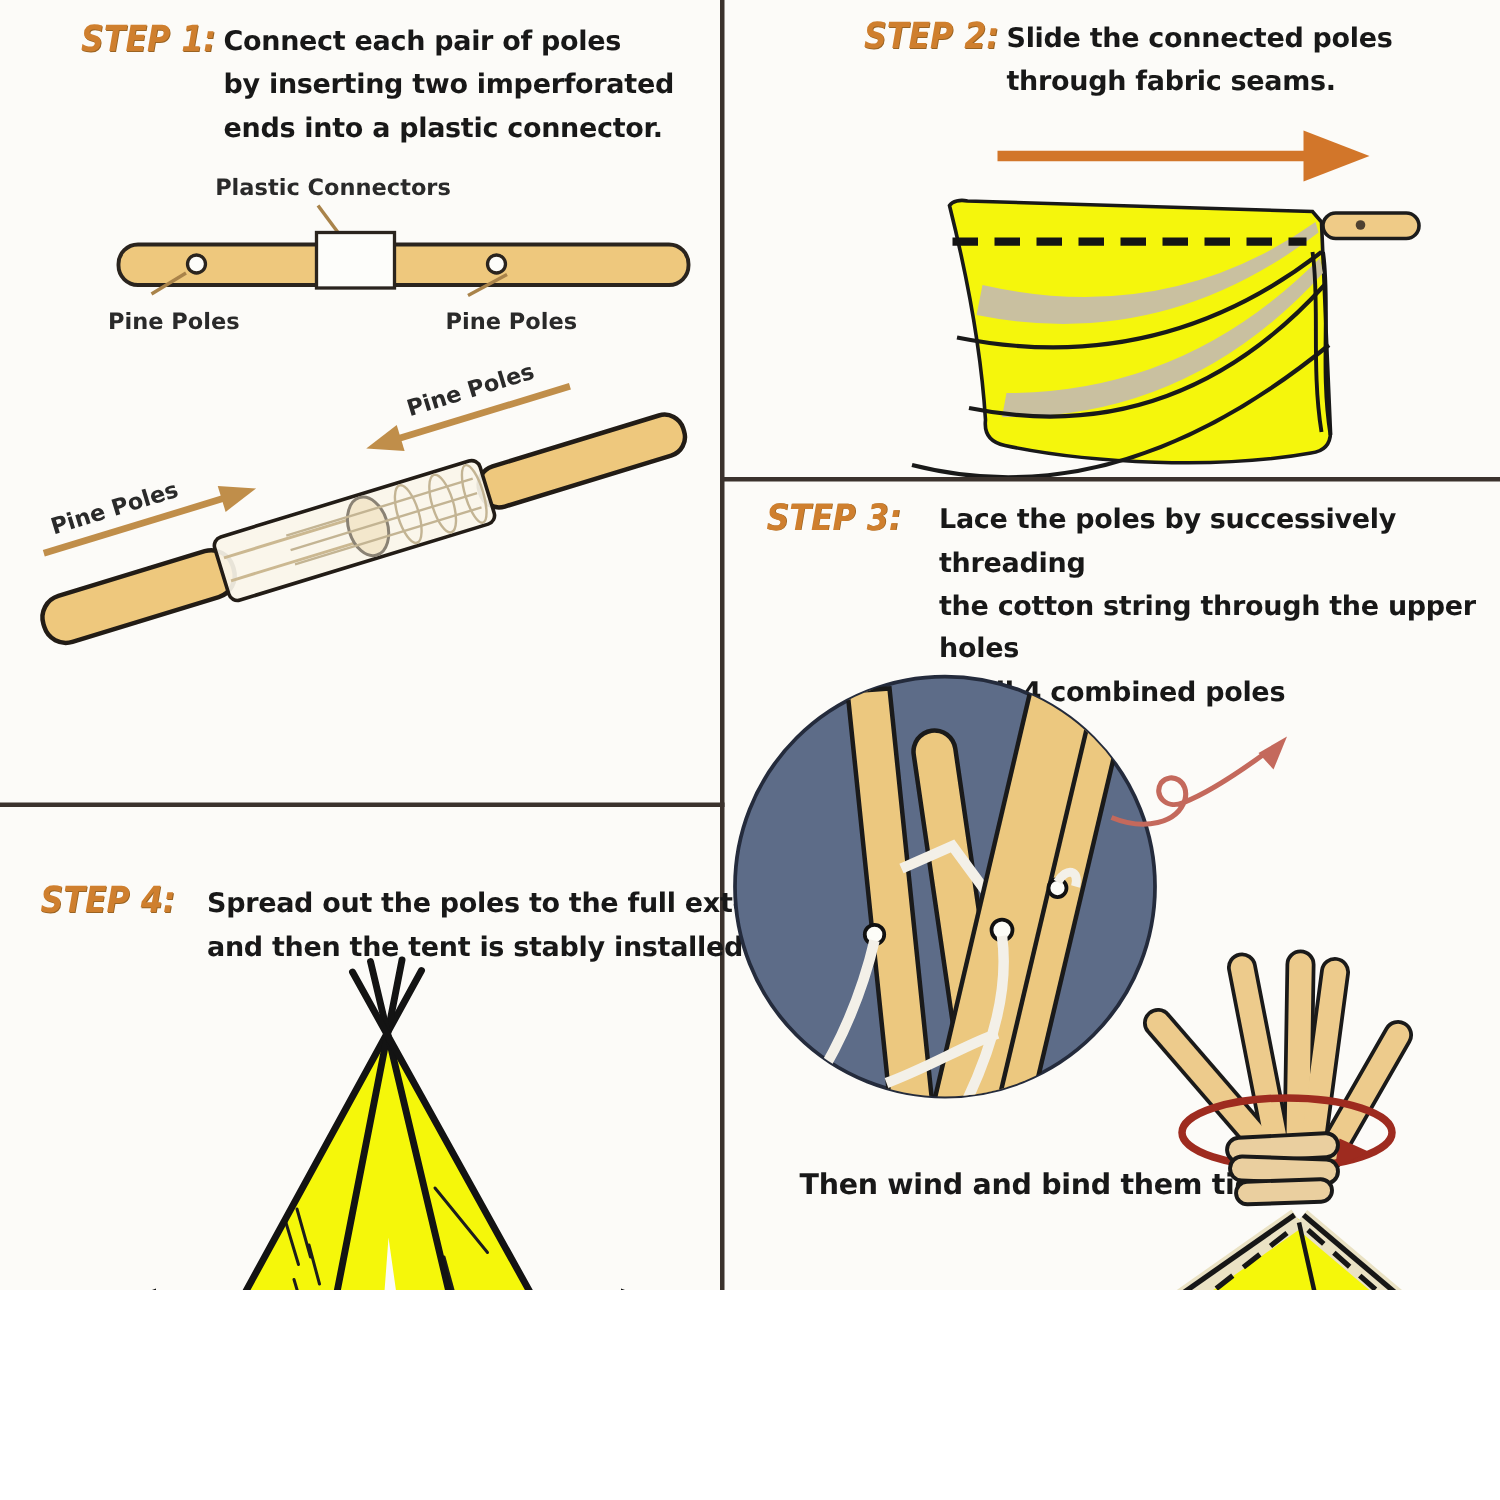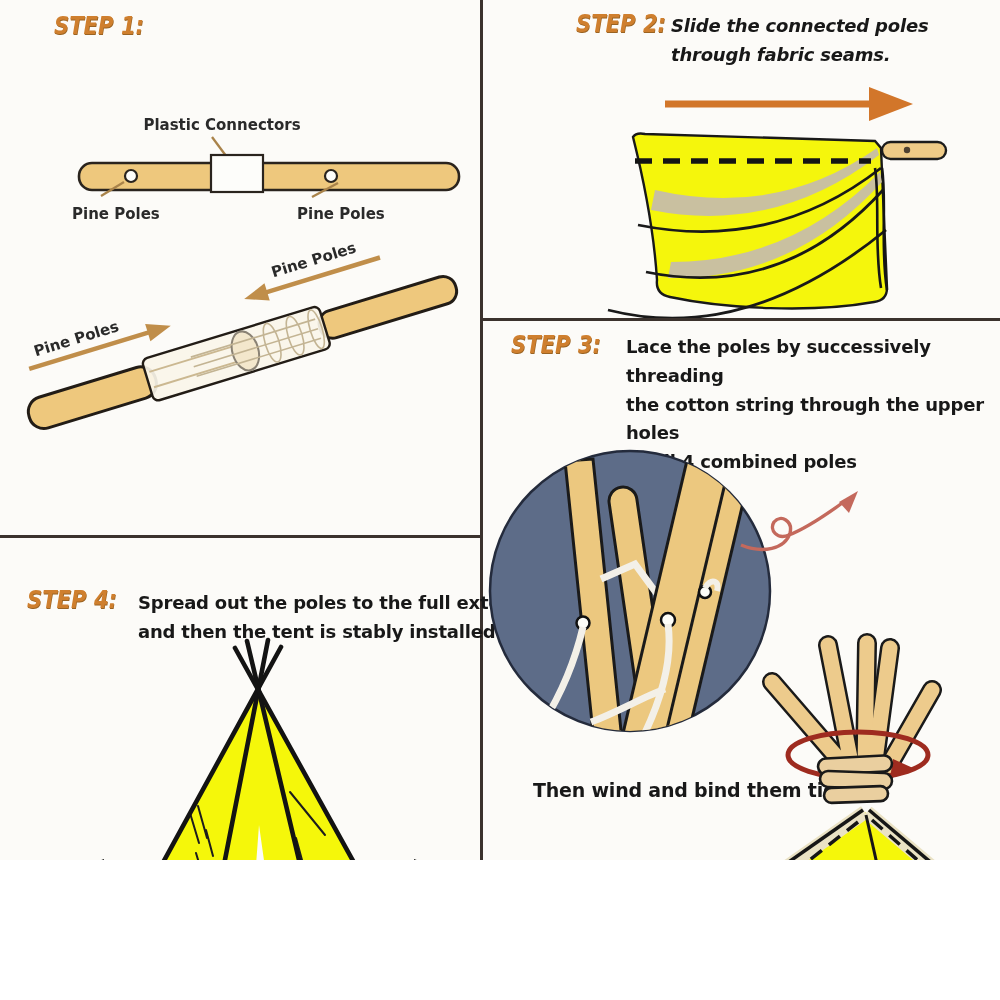--- a/index.html
+++ b/index.html
@@ -19,23 +19,26 @@
 </head>
 <body>
 
 <div class="canvas">
 
   <div class="divider" style="left:480px;top:0;width:3px;height:1000px;"></div>
   <div class="divider" style="left:480px;top:318px;width:520px;height:3px;"></div>
   <div class="divider" style="left:0;top:535px;width:483px;height:3px;"></div>
 
   <div class="heading" style="left:54px;top:12px;">STEP 1:</div>
+  <div class="step-text" style="left:149px;top:14px;">Connect each pair of poles
+by inserting two imperforated
+ends into a plastic connector.</div>
 
   <div class="heading" style="left:576px;top:10px;">STEP 2:</div>
-  <div class="step-text" style="left:671px;top:12px;font-style:italic;">Slide the connected poles
+  <div class="step-text" style="left:671px;top:12px;">Slide the connected poles
 through fabric seams.</div>
 
   <div class="heading" style="left:511px;top:331px;">STEP 3:</div>
   <div class="step-text" style="left:607px;top:333px;margin-left:19px;">Lace the poles by successively threading
 the cotton string through the upper holes
 of all 4 combined poles</div>
   <div class="caption" style="left:533px;top:779px;">Then wind and bind them tightly</div>
 
   <div class="heading" style="left:27px;top:586px;">STEP 4:</div>
   <div class="step-text" style="left:138px;top:589px;">Spread out the poles to the full extent,

